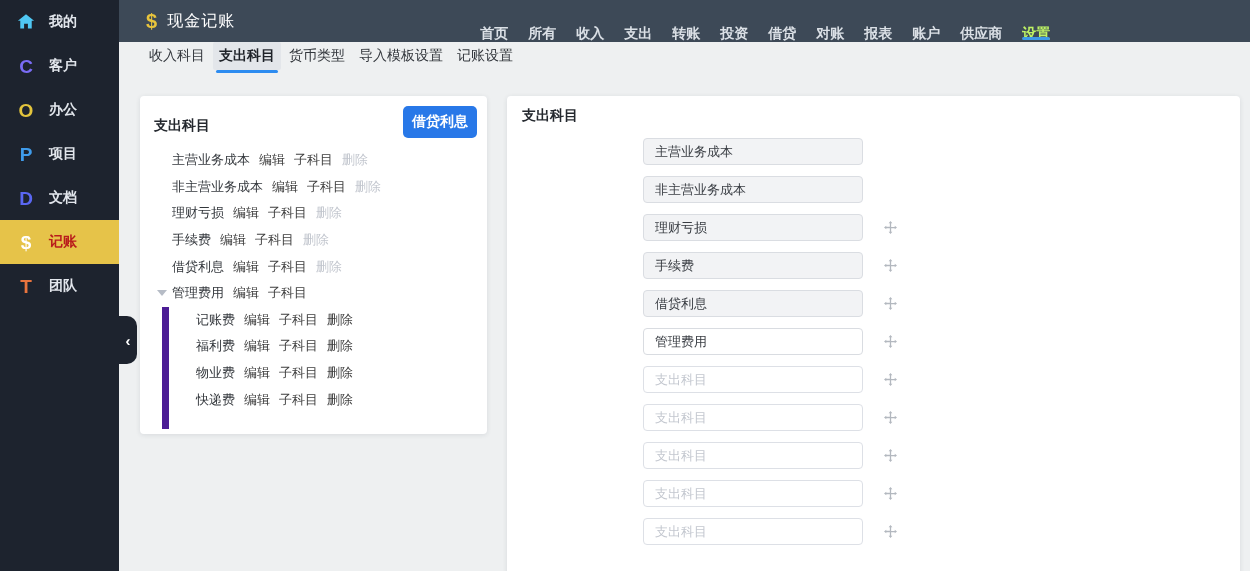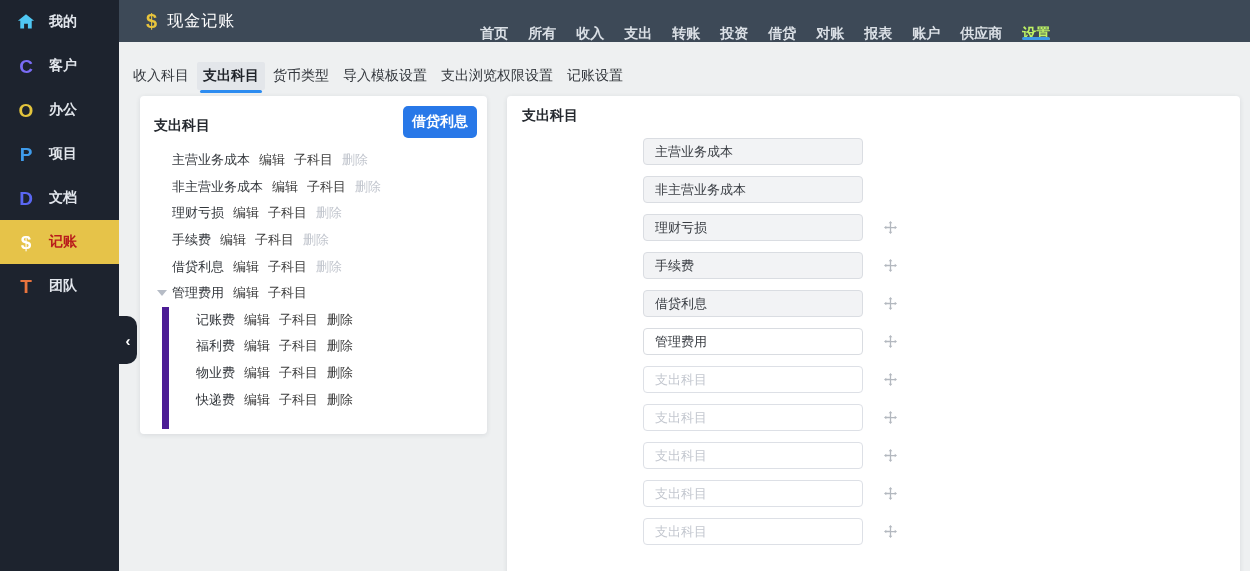--- a/index.html
+++ b/index.html
@@ -27,22 +27,22 @@
             padding-left: 27px; }
   .logo { color: #e8c43c; font-size: 20px; font-weight: 800; }
   .app-title { color: #ffffff; font-size: 16px; font-weight: 400; margin-left: 10px; letter-spacing: 1px; }
   .topnav { display: flex; margin-left: 235px; height: 42px; }
   .nav-item { position: relative; padding: 12px 10px; line-height: 42px; font-size: 14px;
               font-weight: 700; color: #dbe0e6; cursor: pointer; white-space: nowrap; }
   .nav-item.active { color: #bef264; }
   .nav-item.active::after { content: ''; position: absolute; left: 10px; right: 10px; bottom: 2px;
                             height: 3px; border-radius: 2px; background: #3d9ae8; }
 
-  .tabbar { height: 48px; flex-shrink: 0; background: #eef0f1; display: flex; align-items: flex-end;
-            padding-left: 8px; }
+  .tabbar { height: 48px; flex-shrink: 0; background: #eef0f1; display: flex; align-items: flex-start;
+            padding-left: 24px; }
   .tab { position: relative; padding: 5px 6px; margin-right: 2px; font-size: 14px; color: #33373d;
          cursor: pointer; white-space: nowrap; }
   .tab.active { font-weight: 700; color: #1f2329; background: #e3e6ea; border-radius: 2px; }
   .tab.active::after { content: ''; position: absolute; left: 3px; right: 3px; bottom: -3px;
                        height: 3px; border-radius: 2px; background: #2d8cf0; }
 
   .content { flex: 1; min-height: 0; display: flex; padding: 6px 10px 0 21px; overflow: hidden; }
   .card { background: #ffffff; border-radius: 4px; box-shadow: 0 1px 5px rgba(25,35,60,0.10); }
 
   
@@ -142,21 +142,20 @@
           <div class="nav-item">供应商</div>
           <div class="nav-item active">设置</div>
         </nav>
     </header>
 
     <div class="tabbar">
         <div class="tab">收入科目</div>
         <div class="tab active">支出科目</div>
         <div class="tab">货币类型</div>
         <div class="tab">导入模板设置</div>
-        <div class="tab">支出浏览权限设置</div>
         <div class="tab">记账设置</div>
       </div>
 
     <div class="content">
 
       <section class="card left-card">
         <div class="card-head">
           <span class="card-title">支出科目</span>
           <button class="merge-btn">借贷利息</button>
         </div>

